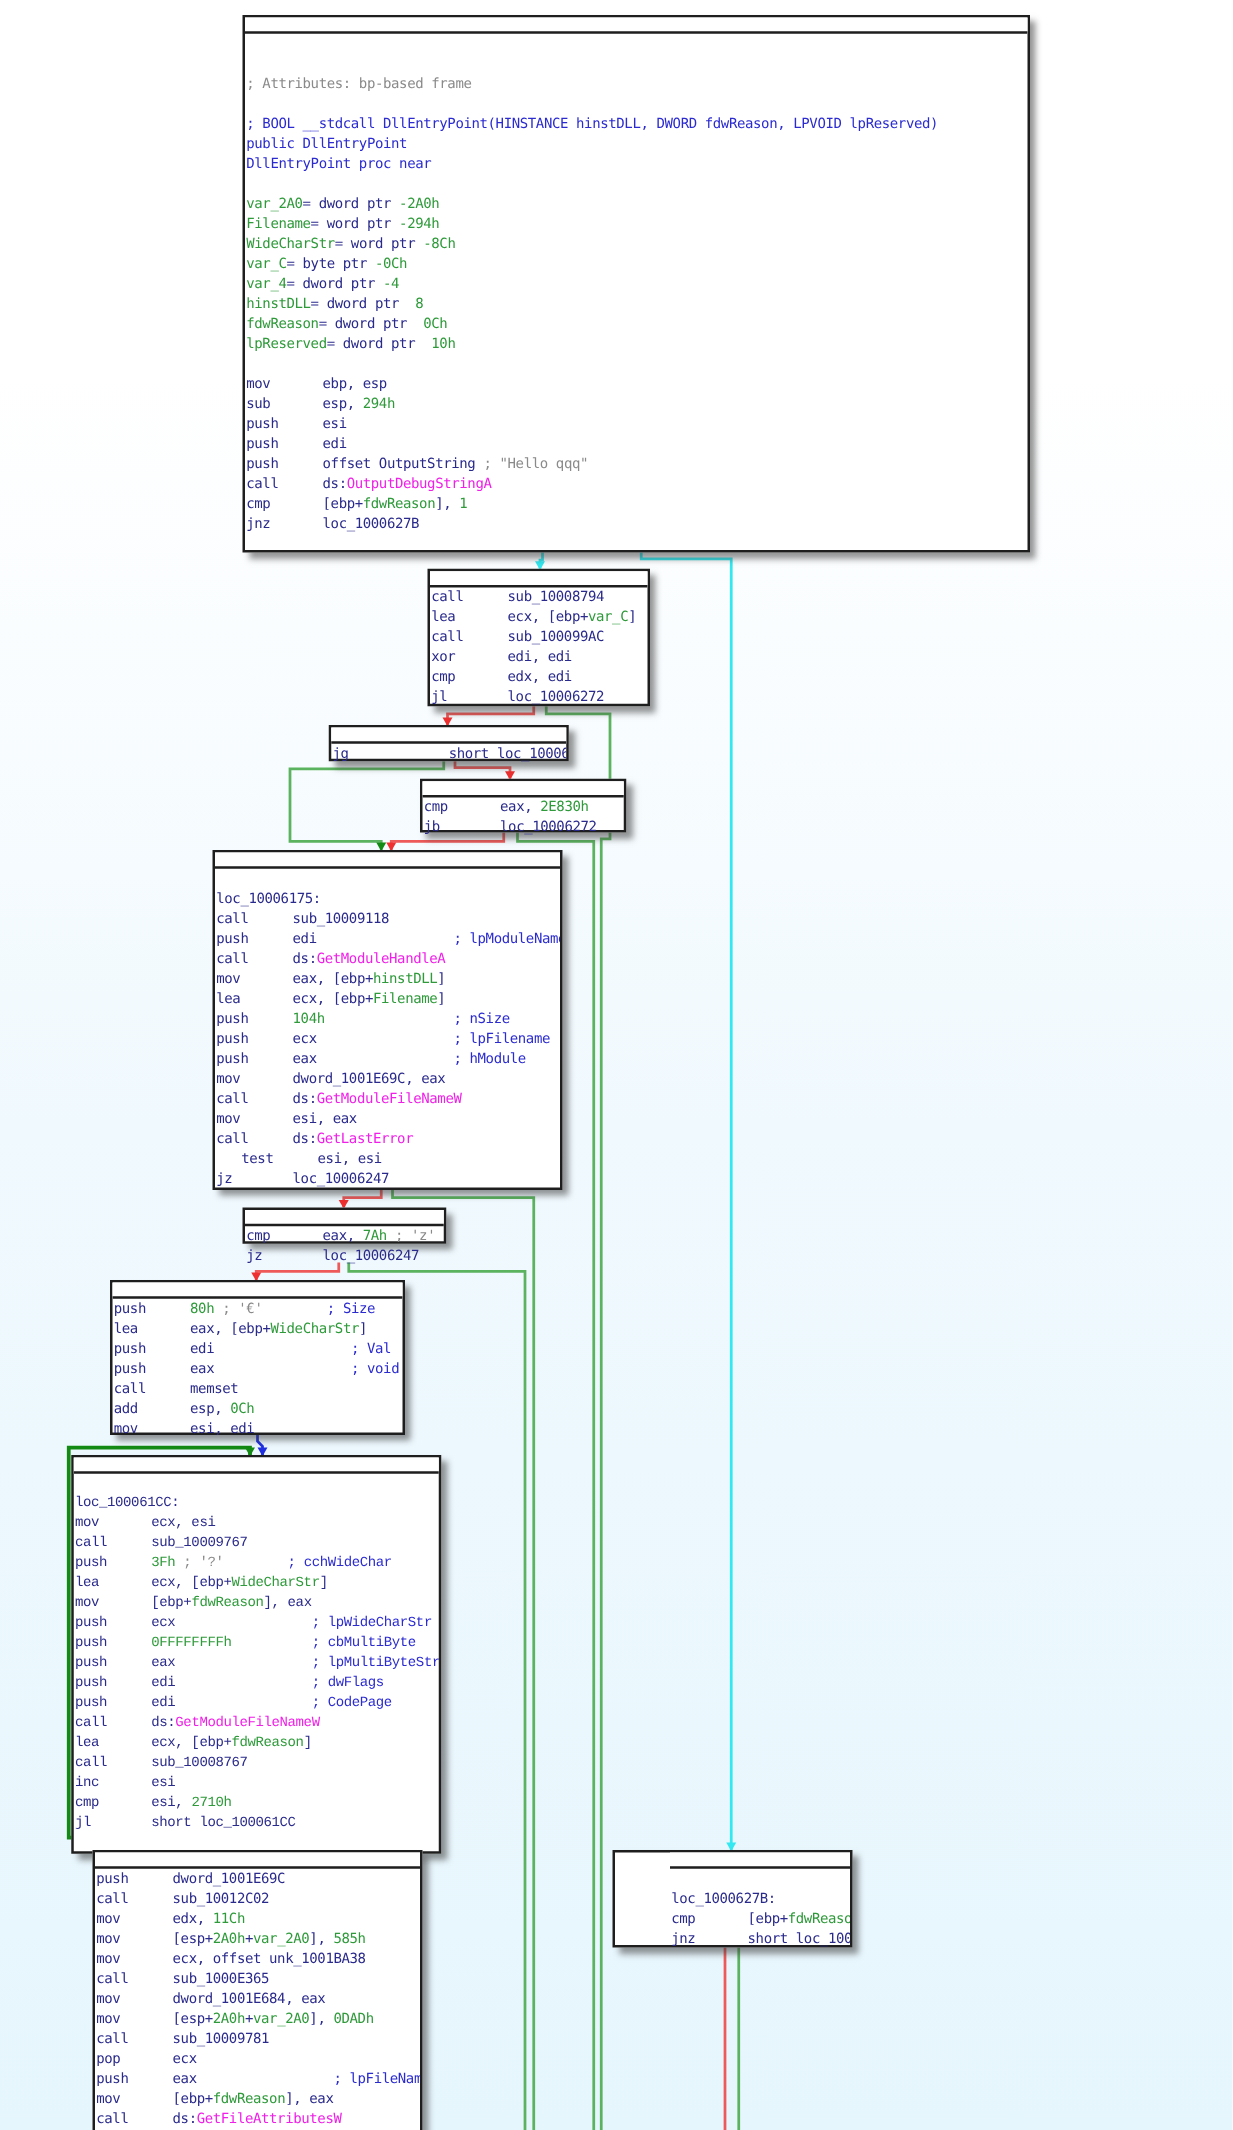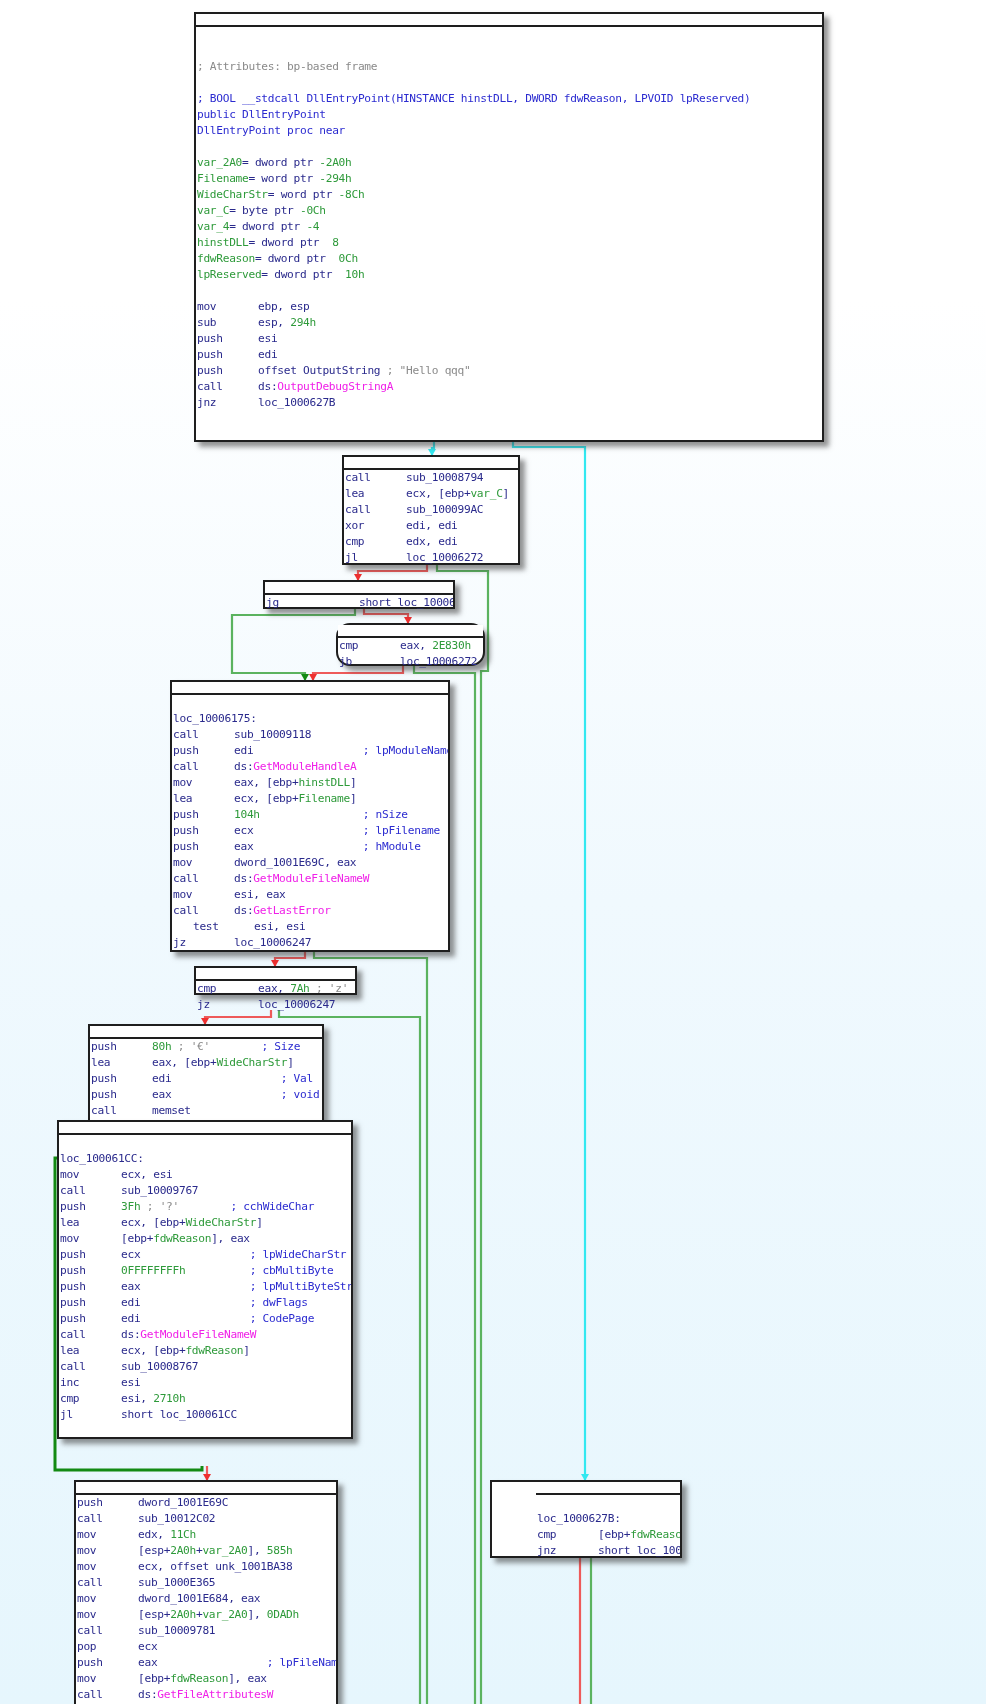--- a/index.html
+++ b/index.html
@@ -103,20 +103,21 @@
       <div class="ln"><span class="c-green">hinstDLL</span><span class="c-navy">= dword ptr  </span><span class="c-green">8</span></div>
       <div class="ln"><span class="c-green">fdwReason</span><span class="c-navy">= dword ptr  </span><span class="c-green">0Ch</span></div>
       <div class="ln"><span class="c-green">lpReserved</span><span class="c-navy">= dword ptr  </span><span class="c-green">10h</span></div>
       <div class="ln blank"></div>
       <div class="ln"><span class="mn" style="width: 5.45em;">mov</span><span>ebp, esp</span></div>
       <div class="ln"><span class="mn" style="width: 5.45em;">sub</span><span>esp, </span><span class="c-green">294h</span></div>
       <div class="ln"><span class="mn" style="width: 5.45em;">push</span><span>esi</span></div>
       <div class="ln"><span class="mn" style="width: 5.45em;">push</span><span>edi</span></div>
       <div class="ln"><span class="mn" style="width: 5.45em;">push</span><span>offset OutputString </span><span class="c-grey">; "Hello qqq"</span></div>
       <div class="ln"><span class="mn" style="width: 5.45em;">call</span><span>ds:</span><span class="c-pink">OutputDebugStringA</span></div>
+      <div class="ln"><span class="mn" style="width: 5.45em;">cmp</span><span>[ebp+</span><span class="c-green">fdwReason</span><span>], </span><span class="c-green">1</span></div>
       <div class="ln"><span class="mn" style="width: 5.45em;">jnz</span><span>loc_1000627B</span></div>
     </div>
 </div>
 
 <div class="block" style="left:342px; top:455px; width:178px; height:110px;">
   <div class="bh"></div>
   <div class="body">
       <div class="ln"><span class="mn" style="width: 5.45em;">call</span><span>sub_10008794</span></div>
       <div class="ln"><span class="mn" style="width: 5.45em;">lea</span><span>ecx, [ebp+</span><span class="c-green">var_C</span><span>]</span></div>
       <div class="ln"><span class="mn" style="width: 5.45em;">call</span><span>sub_100099AC</span></div>
@@ -126,21 +127,21 @@
     </div>
 </div>
 
 <div class="block" style="left:263px; top:580px; width:192px; height:29px;">
   <div class="bh"></div>
   <div class="body">
       <div class="ln"><span class="mn" style="width: 8.3em;">jg</span><span>short loc_10006175</span></div>
     </div>
 </div>
 
-<div class="block" style="left:336px; top:623px; width:149px; height:43px;border-radius:14px;">
+<div class="block" style="left:336px; top:623px; width:165px; height:43px;">
   <div class="bh"></div>
   <div class="body">
       <div class="ln"><span class="mn" style="width: 5.45em;">cmp</span><span>eax, </span><span class="c-green">2E830h</span></div>
       <div class="ln"><span class="mn" style="width: 5.45em;">jb</span><span>loc_10006272</span></div>
     </div>
 </div>
 
 <div class="block" style="left:170px; top:680px; width:280px; height:272px;">
   <div class="bh"></div>
   <div class="body">
@@ -177,21 +178,21 @@
       <div class="ln"><span class="mn" style="width: 5.45em;">push</span><span class="c-green">80h</span><span class="c-grey"> ; '€'</span><span>        </span><span class="c-blue">; Size</span></div>
       <div class="ln"><span class="mn" style="width: 5.45em;">lea</span><span>eax, [ebp+</span><span class="c-green">WideCharStr</span><span>]</span></div>
       <div class="ln"><span class="mn" style="width: 5.45em;">push</span><span>edi                 </span><span class="c-blue">; Val</span></div>
       <div class="ln"><span class="mn" style="width: 5.45em;">push</span><span>eax                 </span><span class="c-blue">; void *</span></div>
       <div class="ln"><span class="mn" style="width: 5.45em;">call</span><span>memset</span></div>
       <div class="ln"><span class="mn" style="width: 5.45em;">add</span><span>esp, </span><span class="c-green">0Ch</span></div>
       <div class="ln"><span class="mn" style="width: 5.45em;">mov</span><span>esi, edi</span></div>
     </div>
 </div>
 
-<div class="block" style="left:57px; top:1120px; width:296px; height:319px;">
+<div class="block" style="left:57px; top:1164px; width:296px; height:319px;font-family:Liberation Mono, monospace;">
   <div class="bh"></div>
   <div class="body">
       <div class="ln blank"></div>
       <div class="ln"><span>loc_100061CC:</span></div>
       <div class="ln"><span class="mn" style="width: 5.45em;">mov</span><span>ecx, esi</span></div>
       <div class="ln"><span class="mn" style="width: 5.45em;">call</span><span>sub_10009767</span></div>
       <div class="ln"><span class="mn" style="width: 5.45em;">push</span><span class="c-green">3Fh</span><span class="c-grey"> ; '?'</span><span>        </span><span class="c-blue">; cchWideChar</span></div>
       <div class="ln"><span class="mn" style="width: 5.45em;">lea</span><span>ecx, [ebp+</span><span class="c-green">WideCharStr</span><span>]</span></div>
       <div class="ln"><span class="mn" style="width: 5.45em;">mov</span><span>[ebp+</span><span class="c-green">fdwReason</span><span>], eax</span></div>
       <div class="ln"><span class="mn" style="width: 5.45em;">push</span><span>ecx                 </span><span class="c-blue">; lpWideCharStr</span></div>

